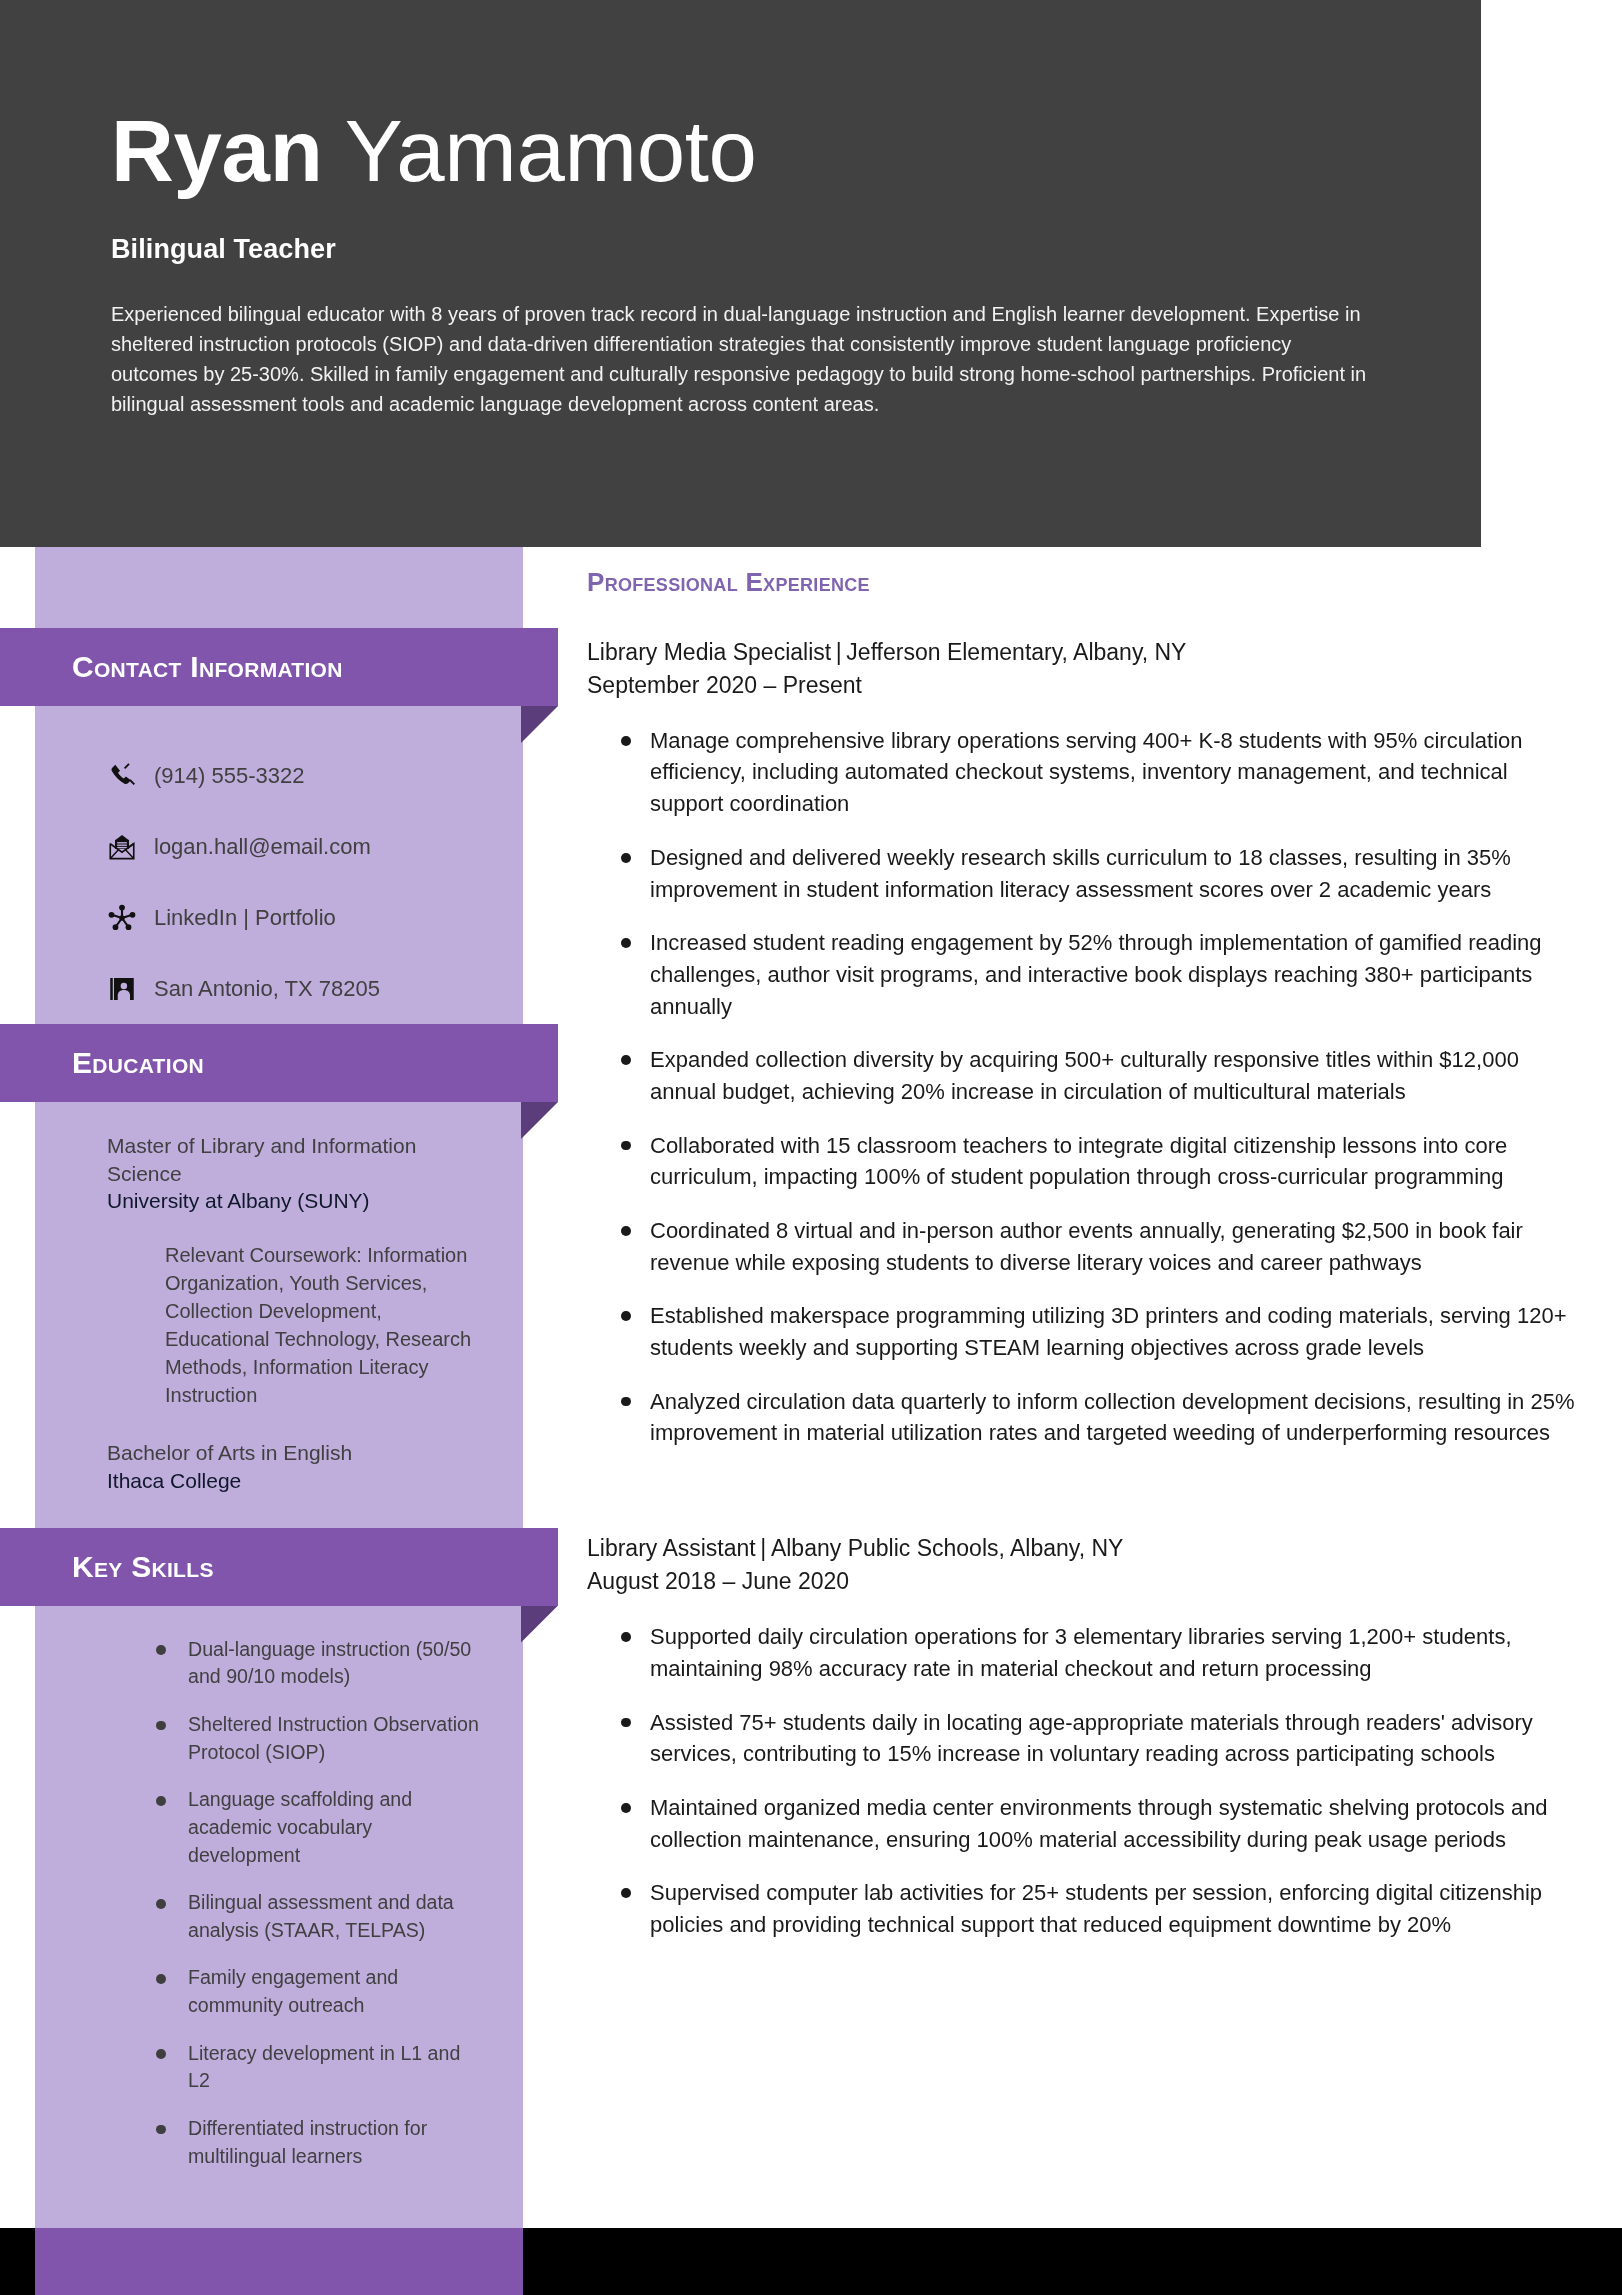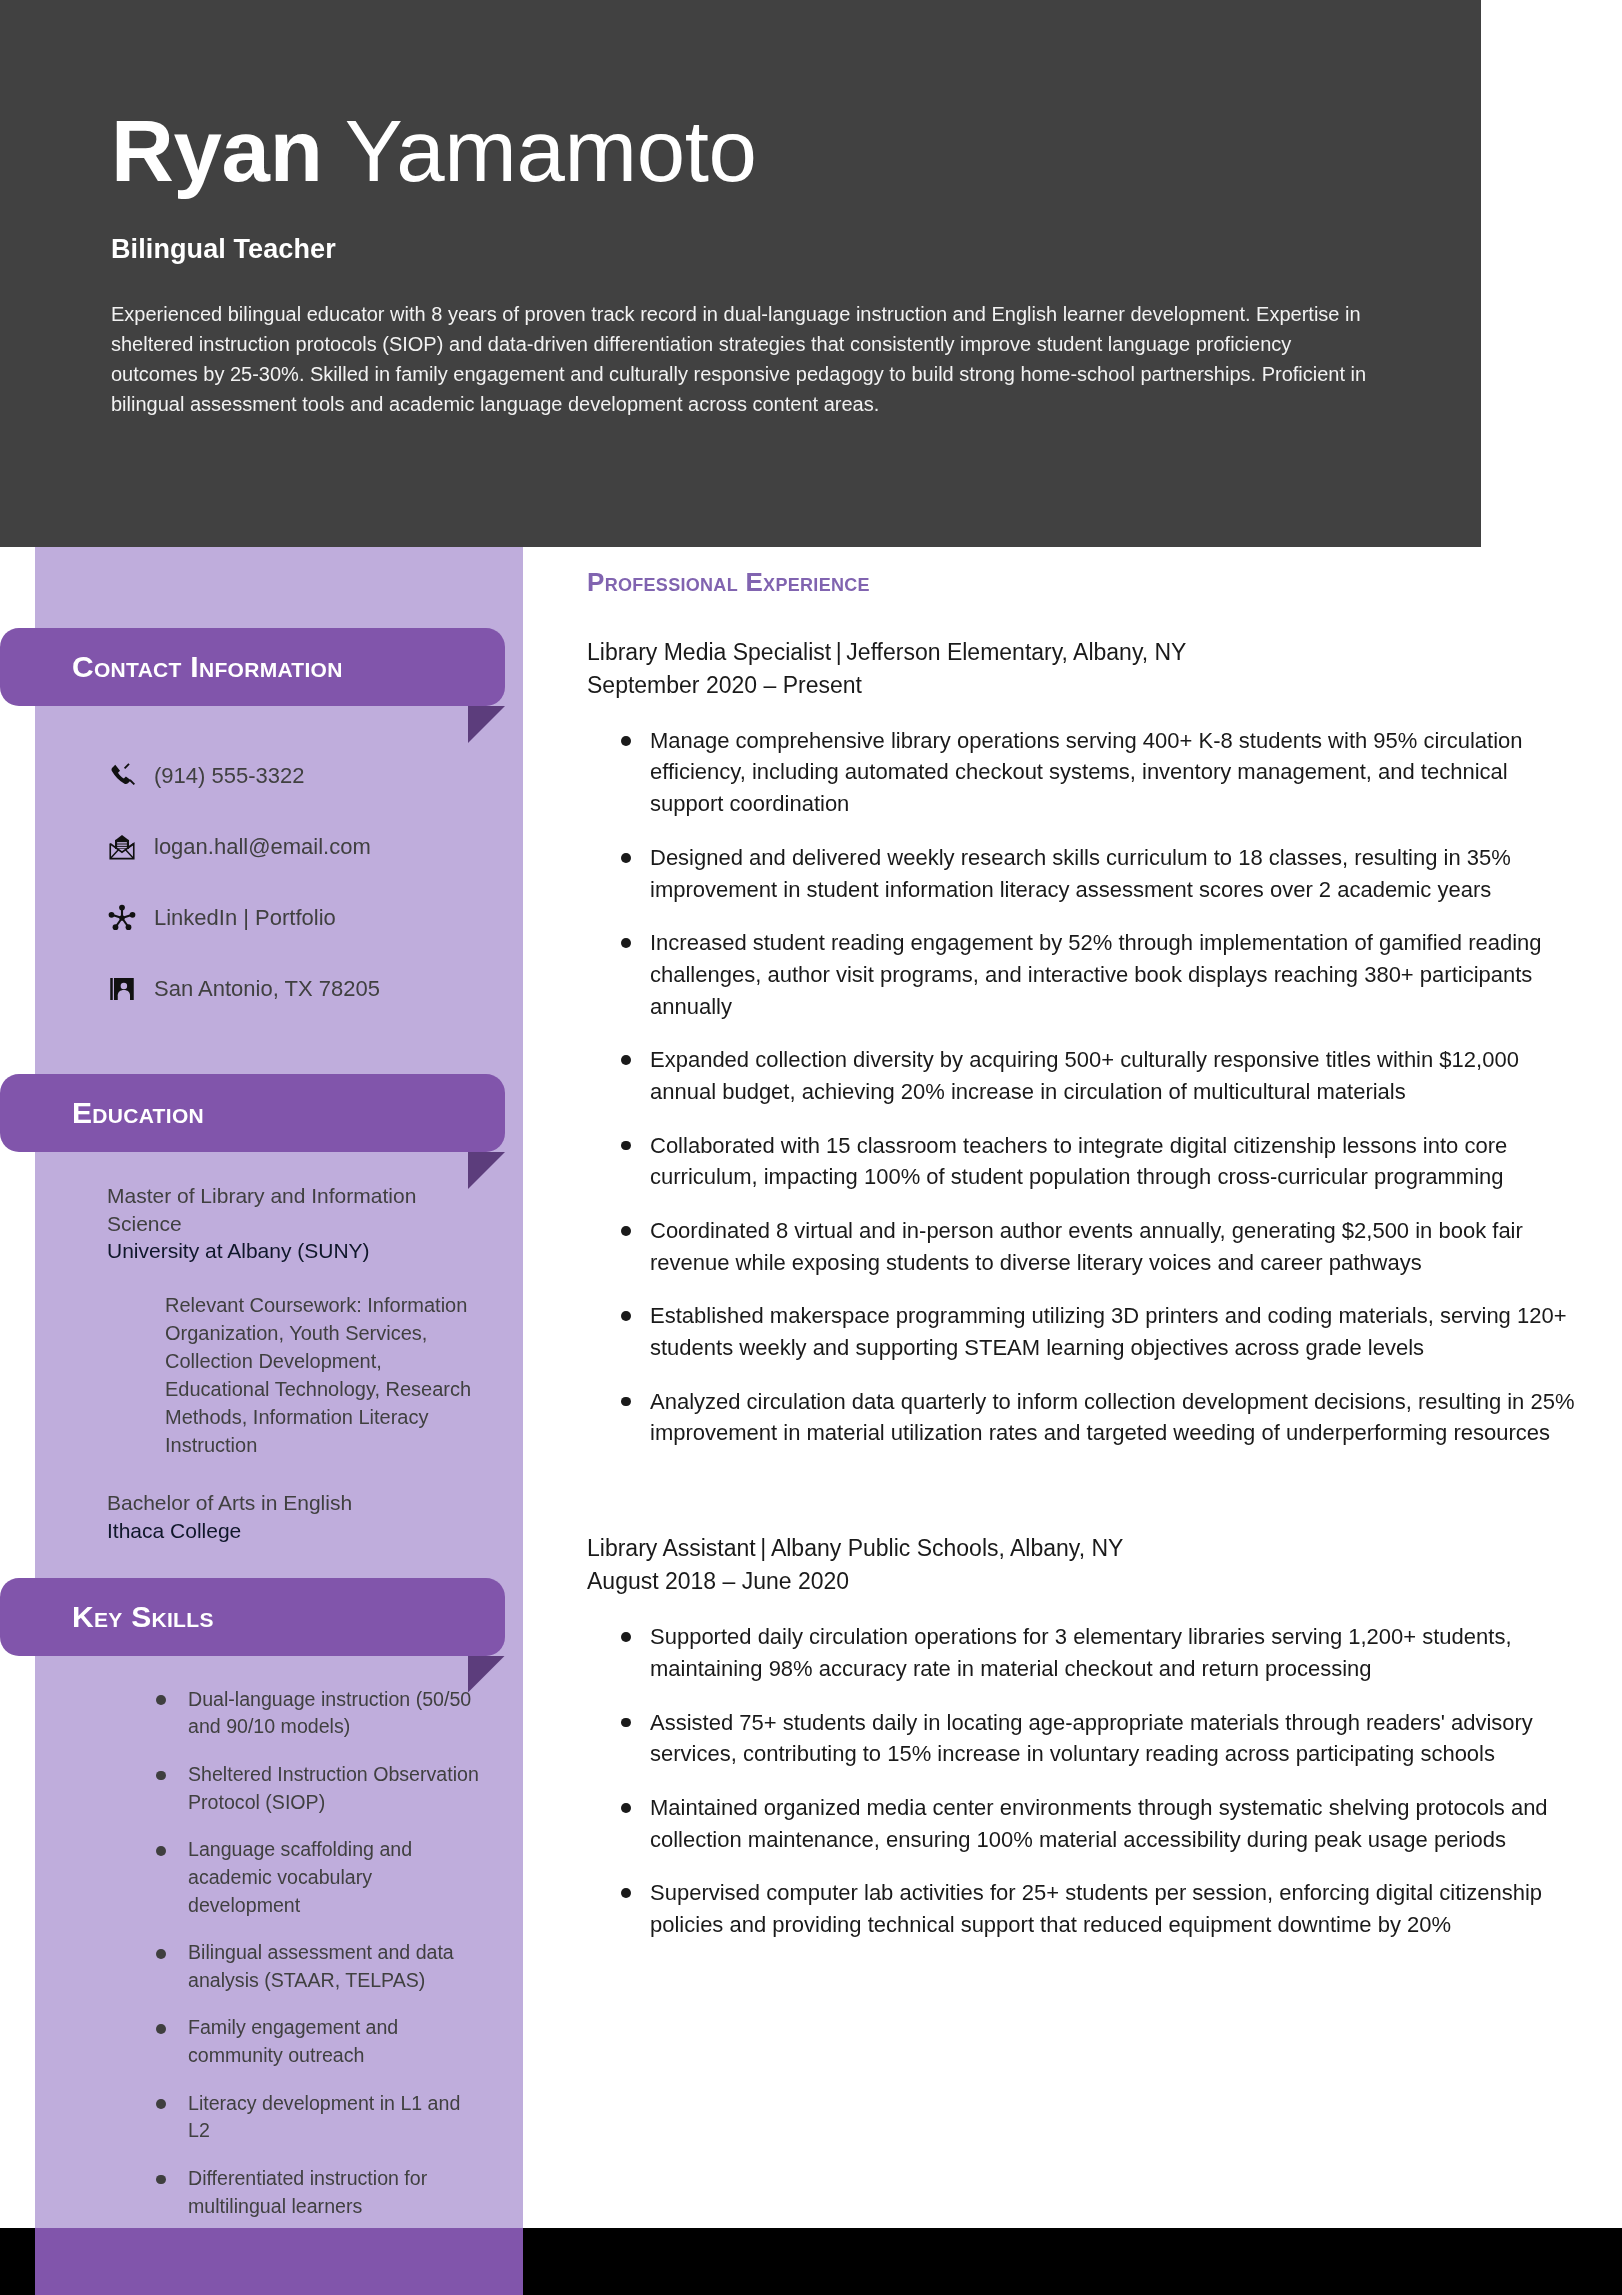--- a/index.html
+++ b/index.html
@@ -65,25 +65,24 @@
     left: 35px;
     top: 547px;
     width: 488px;
     background: #bfaddc;
   }
 
   
   .ribbon {
     position: relative;
     left: -35px;
-    width: 505px;
+    width: 558px;
     background: #8155ab;
     box-sizing: border-box;
     padding: 22px 0 22px 72px;
-    border-radius: 19px;
   }
   .ribbon-title {
     color: #ffffff;
     font-weight: bold;
     font-size: 30px;
     letter-spacing: 0.3px;
     font-variant: small-caps;
     text-transform: none;
   }
   .ribbon-fold {
@@ -95,21 +94,21 @@
     background: #5c3d7c;
     clip-path: polygon(0 0, 100% 0, 0 100%);
   }
 
   .sb-gap-top { height: 81px; }
   .sb-content {
     padding: 0 39px 0 72px;
   }
 
   
-  .contact-list { padding-top: 34px; padding-bottom: 50px; }
+  .contact-list { padding-top: 34px; }
   .contact-row {
     display: flex;
     align-items: center;
     height: 71px;
   }
   .contact-icon {
     width: 47px;
     flex: 0 0 47px;
     display: flex;
     align-items: center;

